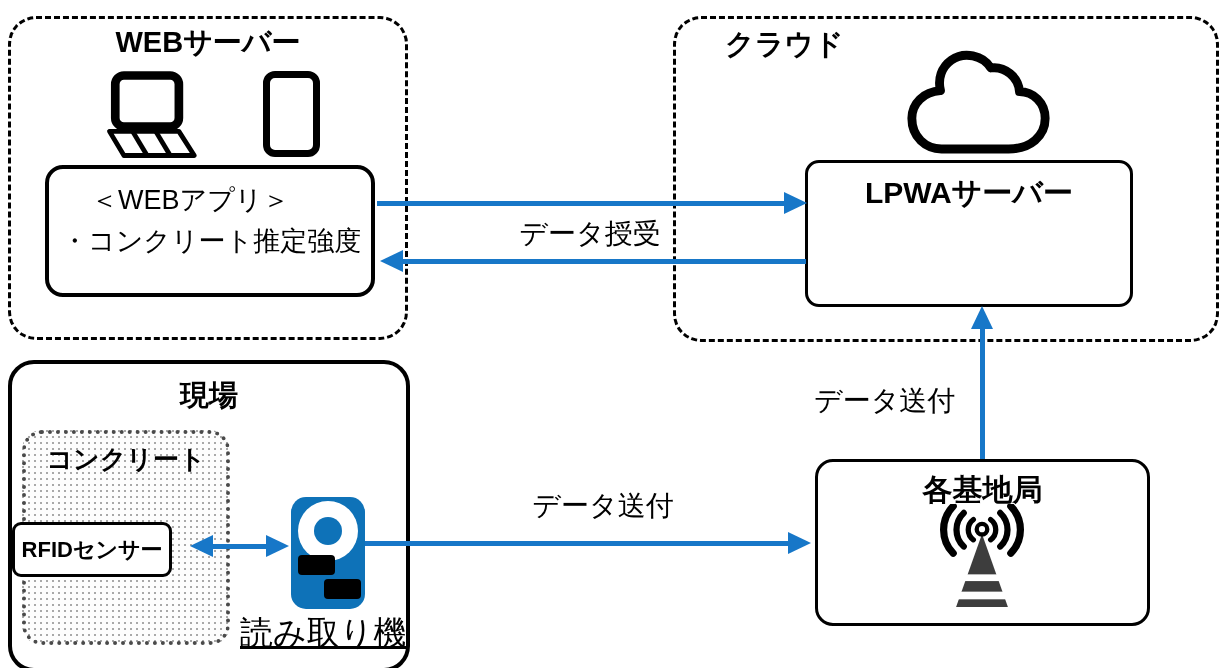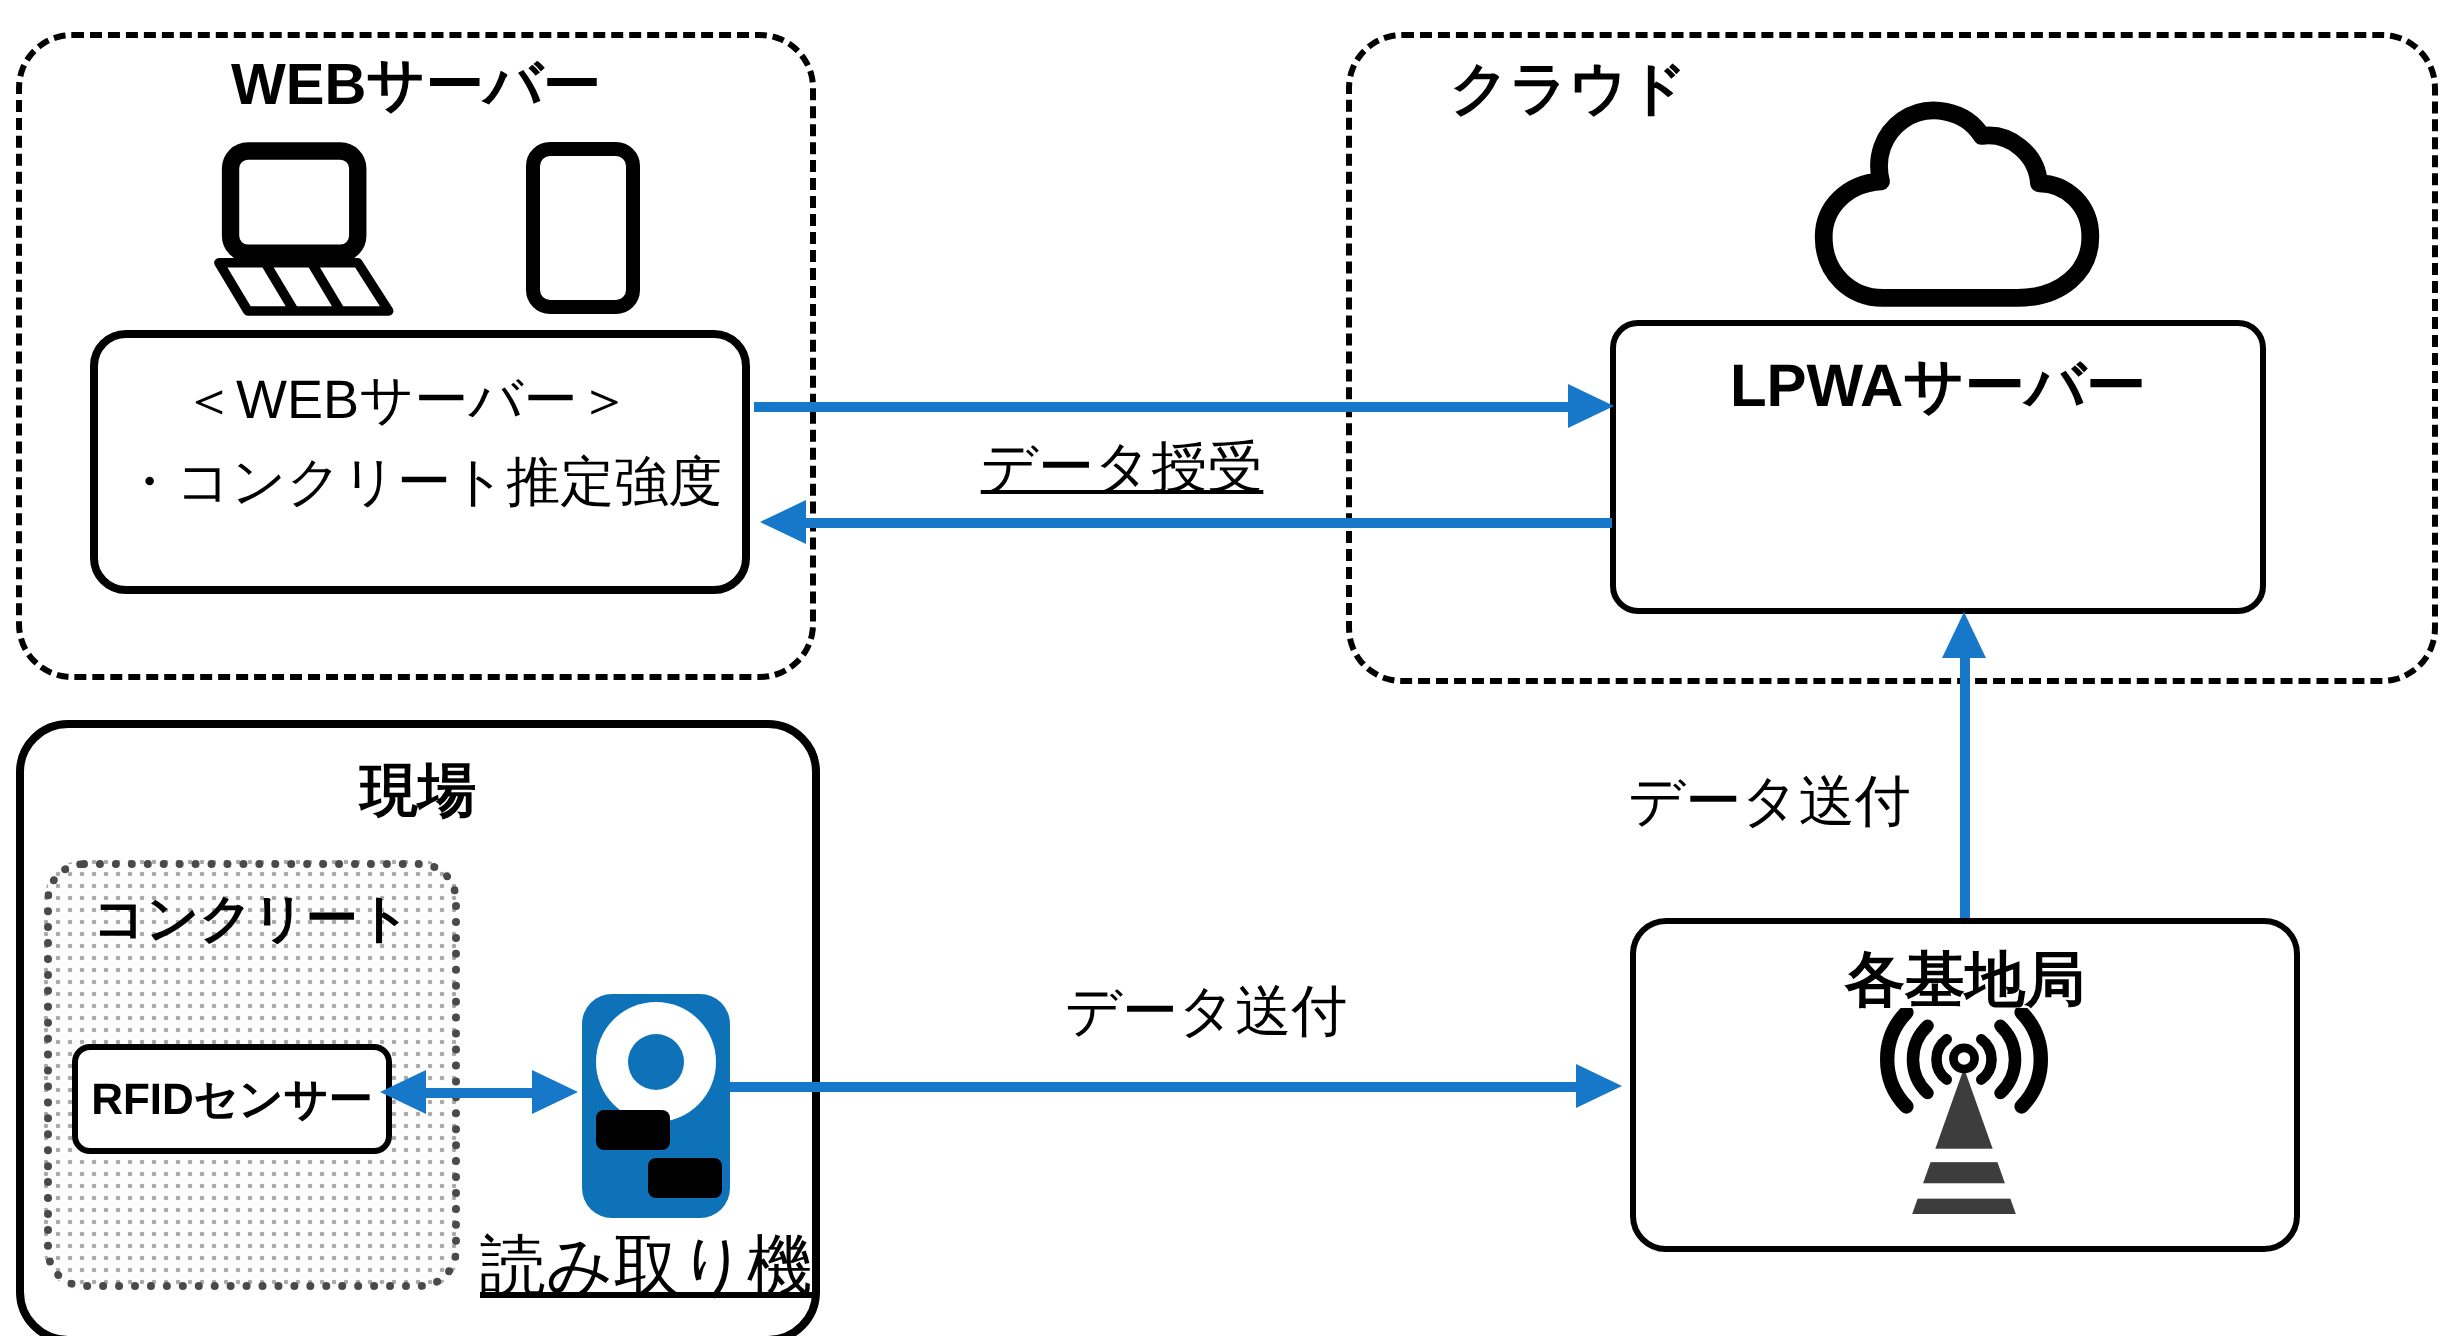--- a/index.html
+++ b/index.html
@@ -131,21 +131,21 @@
       <polygon points="14,63 86,63 102,88 29,88" fill="#fff" stroke="#000" stroke-width="5" stroke-linejoin="round"></polygon>
       <line x1="38" y1="63" x2="53" y2="88" stroke="#000" stroke-width="5"></line>
       <line x1="62" y1="63" x2="77" y2="88" stroke="#000" stroke-width="5"></line>
     </svg>
   </div>
 
   <div class="abs tablet" style="left:263px; top:61px;"></div>
 
   <div class="abs" style="left:45px; top:155px; width:330px; height:132px; border:4px solid #000; border-radius:18px; background:#fff;">
     <div class="webapp-text">
-      <div class="webapp-heading">＜WEBサーバー＞</div>
+      <div class="webapp-heading">＜WEBアプリ＞</div>
       <div>・コンクリート推定強度</div>
     </div>
   </div>
 
   <div class="abs dashed-box" style="left:673px; top:6px; width:546px; height:326px;"></div>
   <div class="abs group-title" style="left:725px; top:15px;">クラウド</div>
 
   <div class="abs" style="left:900px; top:38px; width:158px; height:114px;">
     <svg width="158" height="114" viewBox="0 0 160 115">
       <path d="M42 102 L110 102 C132 102 147 89 147 71 C147 55 135 44 121 44 C120 29 106 18 92 20 C84 7 65 3 52 12 C42 19 38 31 41 43 C24 44 12 56 12 71 C12 90 26 102 42 102 Z" fill="#fff" stroke="#000" stroke-width="9" stroke-linejoin="round"></path>
@@ -156,21 +156,21 @@
     <div class="group-title centered" style="margin-top:10px; font-size:30px;">LPWAサーバー</div>
   </div>
 
   <div class="abs solid-box" style="left:8px; top:350px; width:402px; height:312px;"></div>
   <div class="abs group-title centered" style="left:8px; top:366px; width:402px;">現場</div>
 
   <div class="abs concrete-box" style="left:22px; top:420px; width:208px; height:215px;">
     <div class="centered" style="margin-top:8px; font-weight:bold; font-size:26px; background:transparent;">コンクリート</div>
   </div>
 
-  <div class="abs rfid-box" style="left:36px; top:512px; width:160px; height:55px;">
+  <div class="abs rfid-box" style="left:12px; top:512px; width:160px; height:55px;">
     <span>RFIDセンサー</span>
   </div>
 
   <div class="abs reader-body" style="left:291px; top:487px;">
     <div class="reader-ring">
       <div class="reader-ring-inner"></div>
     </div>
     <div class="reader-key k1"></div>
     <div class="reader-key k2"></div>
   </div>
@@ -194,21 +194,21 @@
       <path d="M80 1  A 35 35 0 0 1 80 50" fill="none" stroke="#000" stroke-width="7.5" stroke-linecap="round"></path>
     </svg>
   </div>
 
   <div class="abs hline" style="left:377px; top:191px; width:408px;"></div>
   <div class="abs head-right" style="left:784px; top:182px;"></div>
 
   <div class="abs hline" style="left:402px; top:249px; width:404px;"></div>
   <div class="abs head-left" style="left:380px; top:240px;"></div>
 
-  <div class="abs arrow-label centered" style="left:441px; top:205px; width:240px;text-decoration:underline;">データ授受</div>
+  <div class="abs arrow-label centered" style="left:470px; top:205px; width:240px;">データ授受</div>
 
   <div class="abs hline" style="left:365px; top:531px; width:425px;"></div>
   <div class="abs head-right" style="left:788px; top:522px;"></div>
   <div class="abs arrow-label centered" style="left:518px; top:477px; width:170px;">データ送付</div>
 
   <div class="abs vline" style="left:980px; top:317px; height:132px;"></div>
   <div class="abs head-up" style="left:971px; top:296px;"></div>
   <div class="abs arrow-label" style="left:814px; top:372px;">データ送付</div>
 
   <div class="abs hline" style="left:208px; top:534px; width:66px;"></div>

